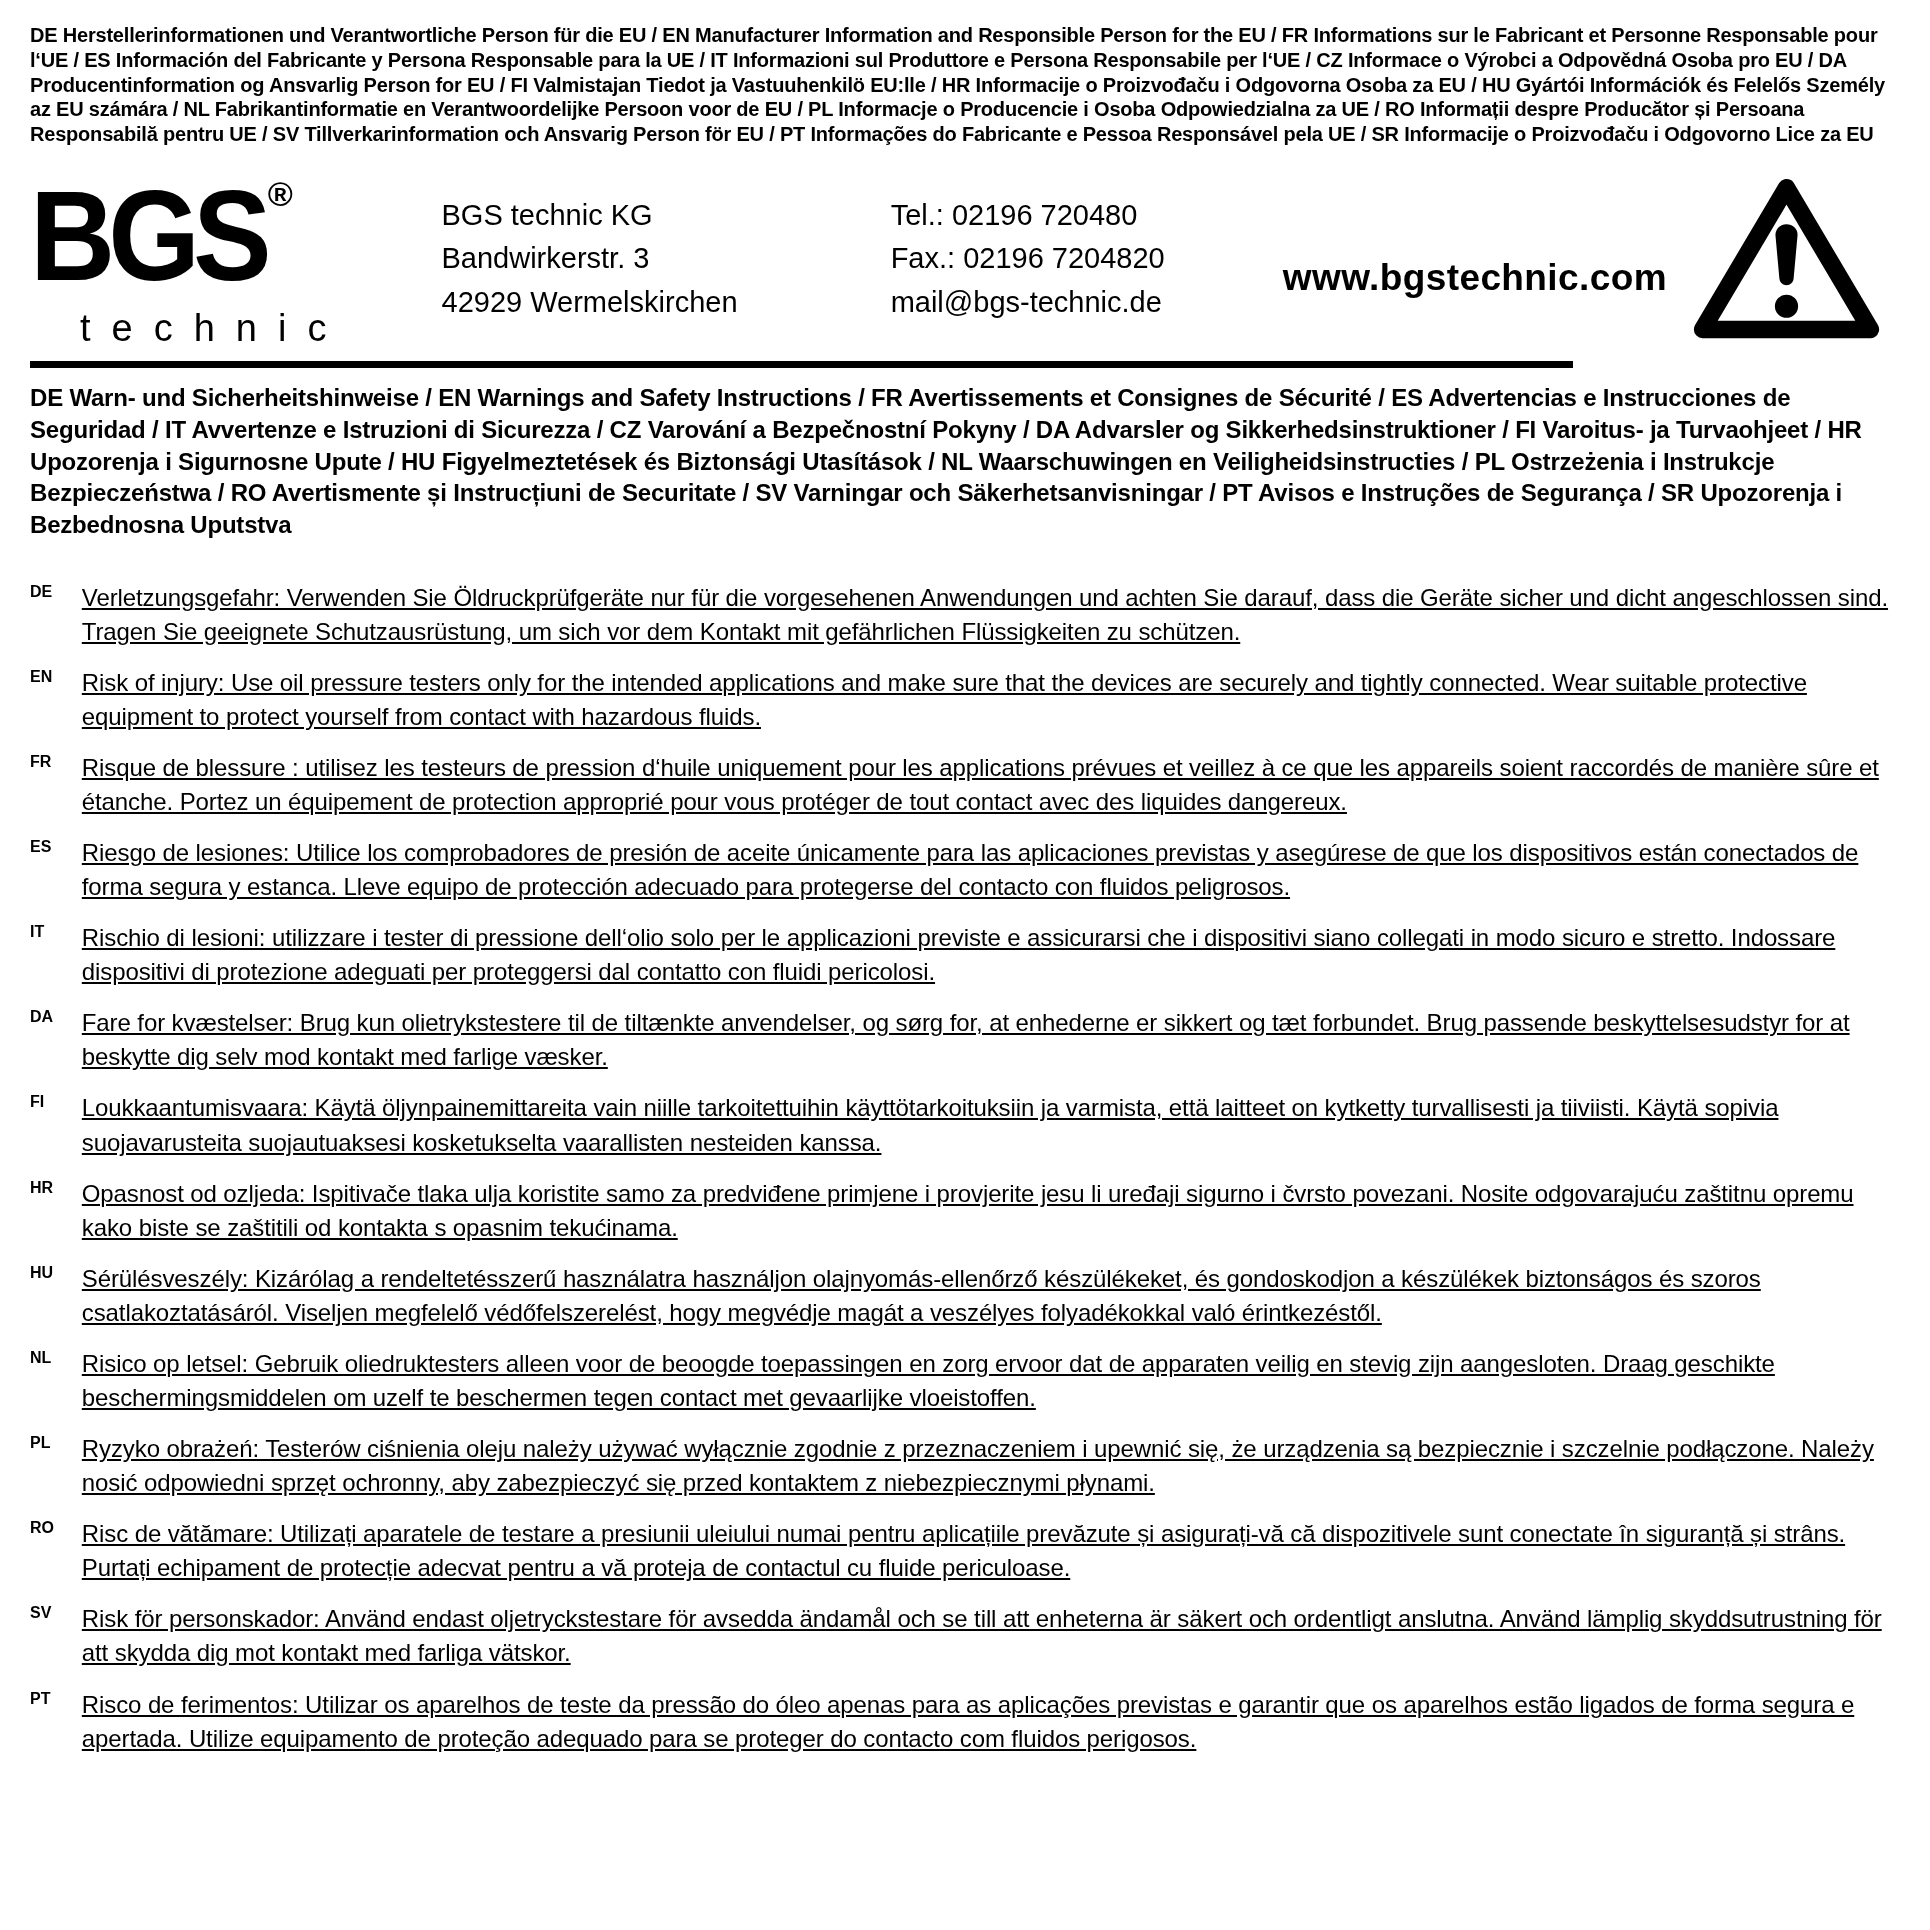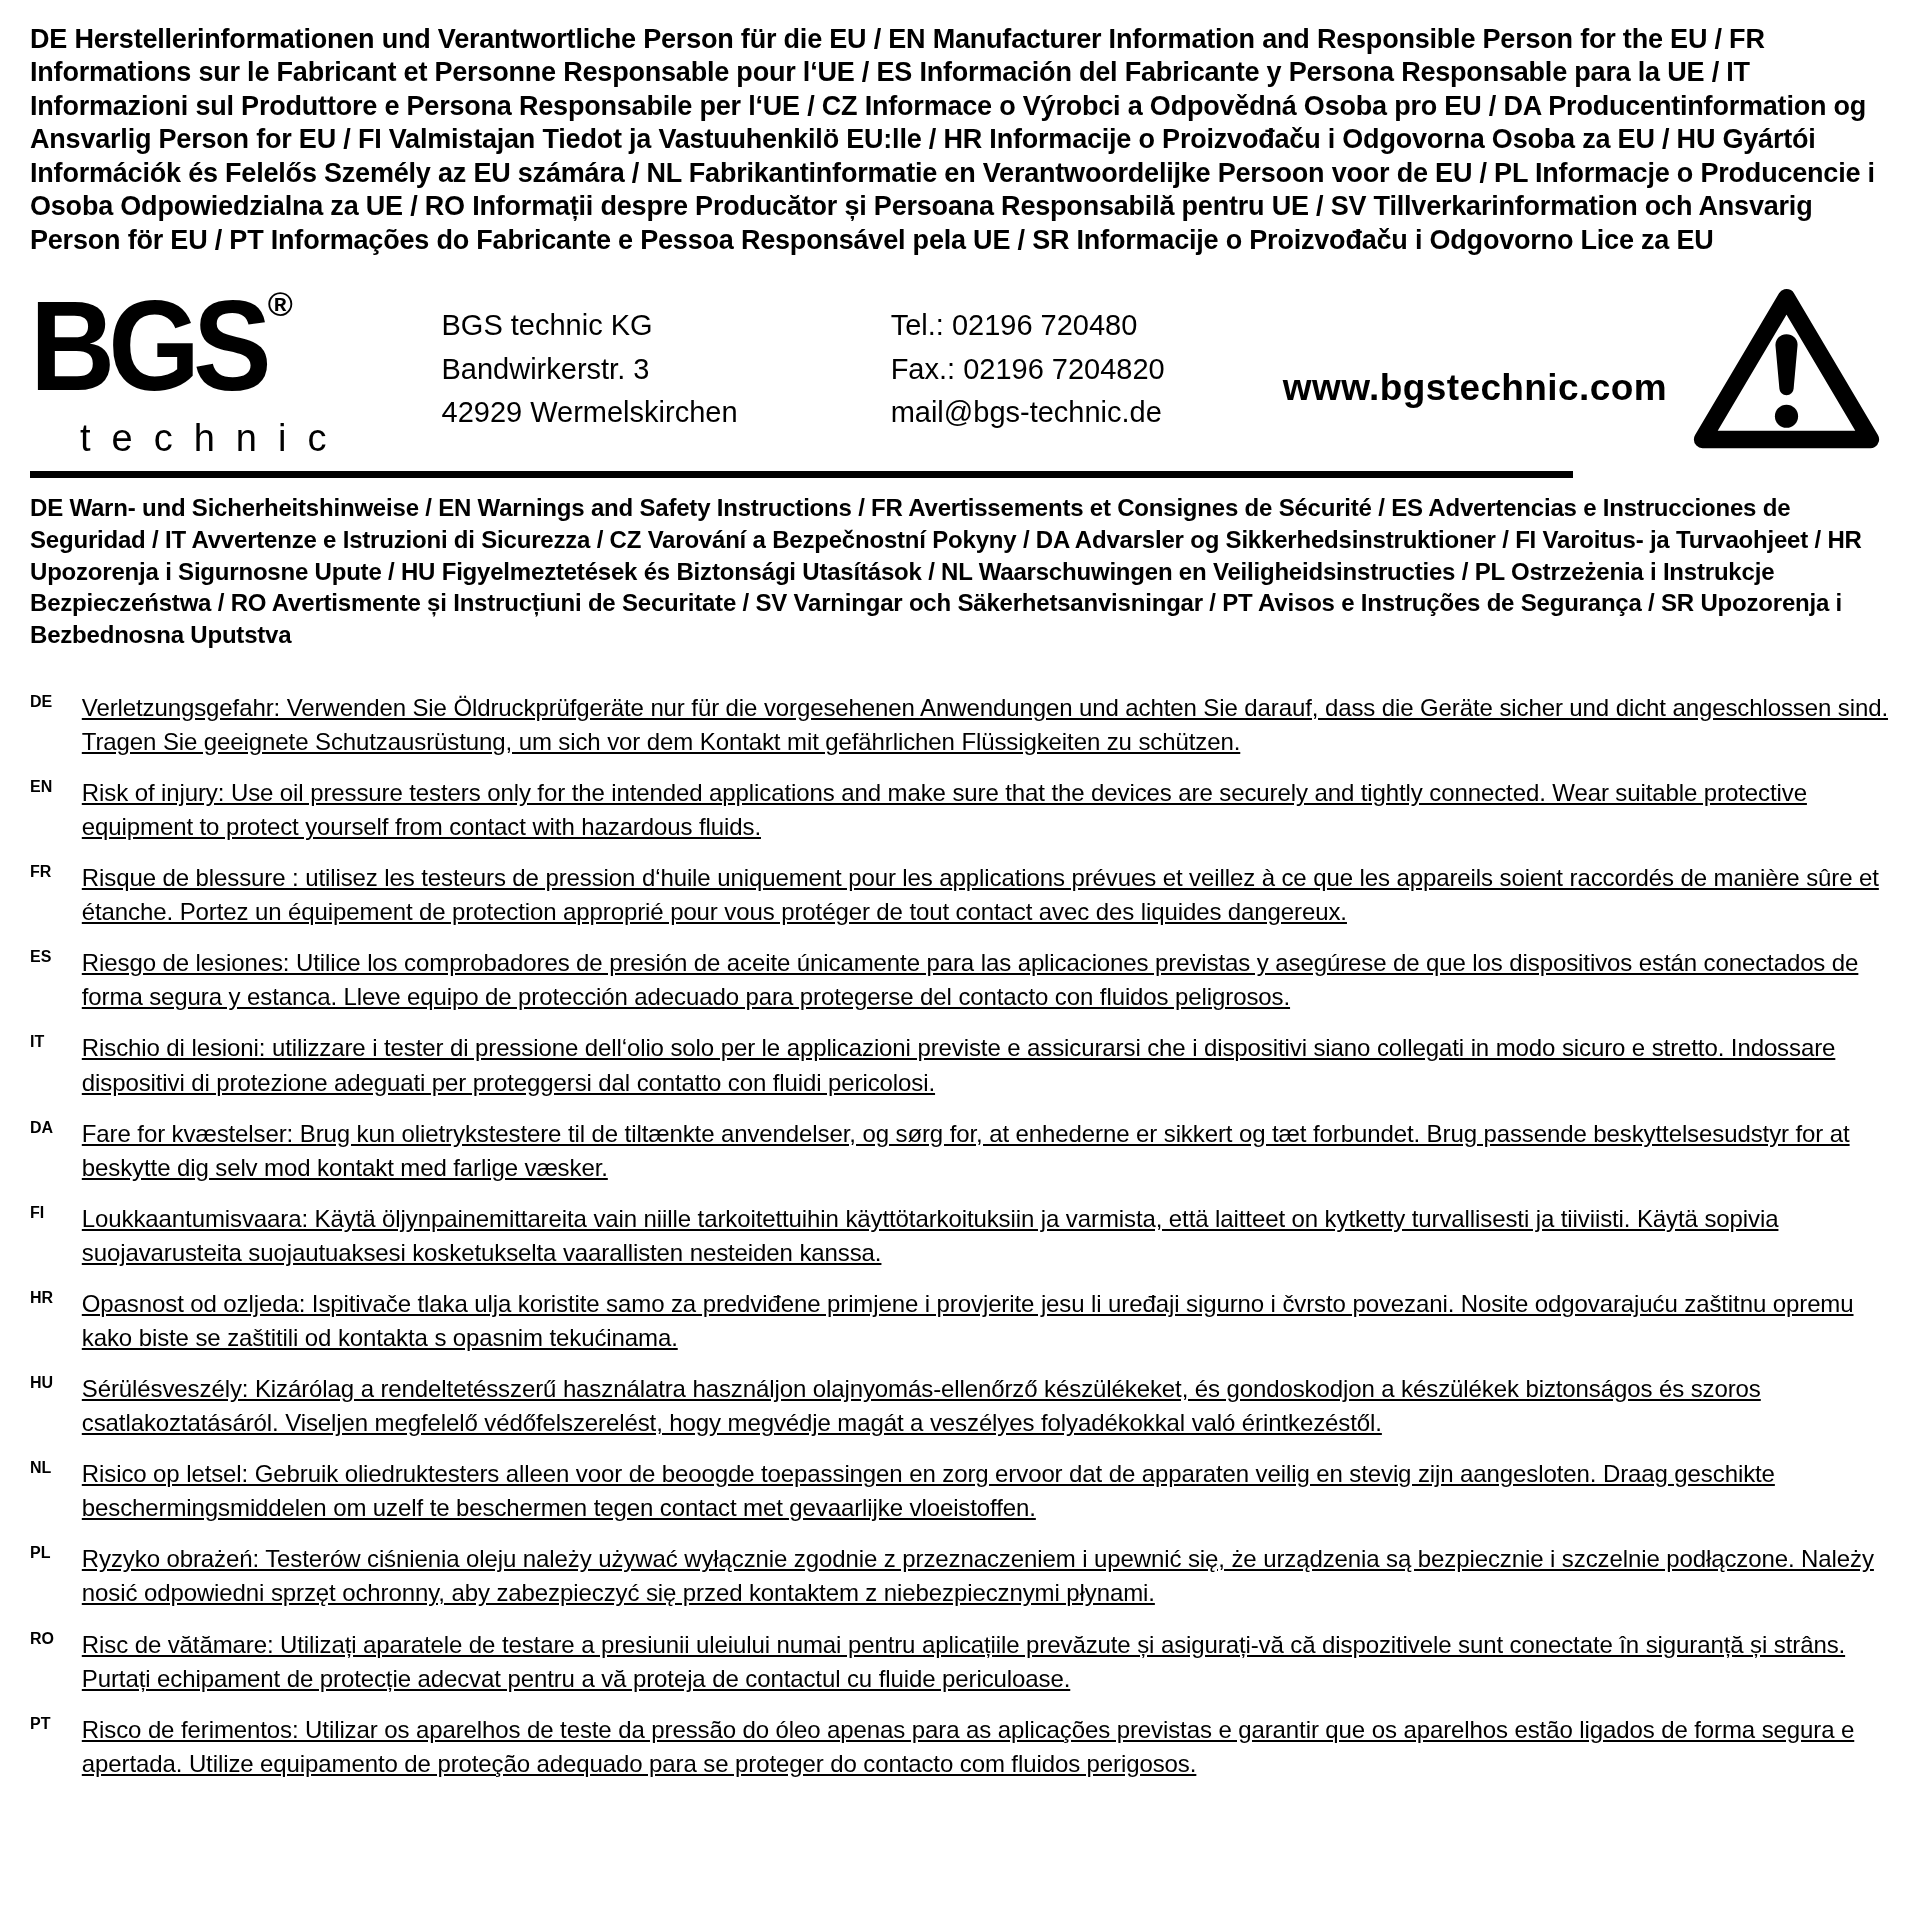--- a/index.html
+++ b/index.html
@@ -10,21 +10,21 @@
     color: #000000;
   }
   body {
     font-family: "Liberation Sans", sans-serif;
     padding: 23px 30px 0 30px;
     overflow: hidden;
   }
 
   
   .header-info {
-    font-size: 27px;
+    font-size: 20px;
     font-weight: bold;
     line-height: 1.24;
     letter-spacing: -0.2px;
     text-align: left;
   }
 
   
   .brand-section {
     position: relative;
     margin-top: 30px;
@@ -209,18 +209,22 @@
   </div>
   <div class="warning-row">
     <span class="lang-code">PL</span>
     <p class="warning-text">Ryzyko obrażeń: Testerów ciśnienia oleju należy używać wyłącznie zgodnie z przeznaczeniem i upewnić się, że urządzenia są bezpiecznie i szczelnie podłączone. Należy nosić odpowiedni sprzęt ochronny, aby zabezpieczyć się przed kontaktem z niebezpiecznymi płynami.</p>
   </div>
   <div class="warning-row">
     <span class="lang-code">RO</span>
     <p class="warning-text">Risc de vătămare: Utilizați aparatele de testare a presiunii uleiului numai pentru aplicațiile prevăzute și asigurați-vă că dispozitivele sunt conectate în siguranță și strâns. Purtați echipament de protecție adecvat pentru a vă proteja de contactul cu fluide periculoase.</p>
   </div>
   <div class="warning-row">
+    <span class="lang-code">SV</span>
+    <p class="warning-text">Risk för personskador: Använd endast oljetryckstestare för avsedda ändamål och se till att enheterna är säkert och ordentligt anslutna. Använd lämplig skyddsutrustning för att skydda dig mot kontakt med farliga vätskor.</p>
+  </div>
+  <div class="warning-row">
     <span class="lang-code">PT</span>
     <p class="warning-text">Risco de ferimentos: Utilizar os aparelhos de teste da pressão do óleo apenas para as aplicações previstas e garantir que os aparelhos estão ligados de forma segura e apertada. Utilize equipamento de proteção adequado para se proteger do contacto com fluidos perigosos.</p>
   </div>
 
 </section>
 
 
 </body></html>

